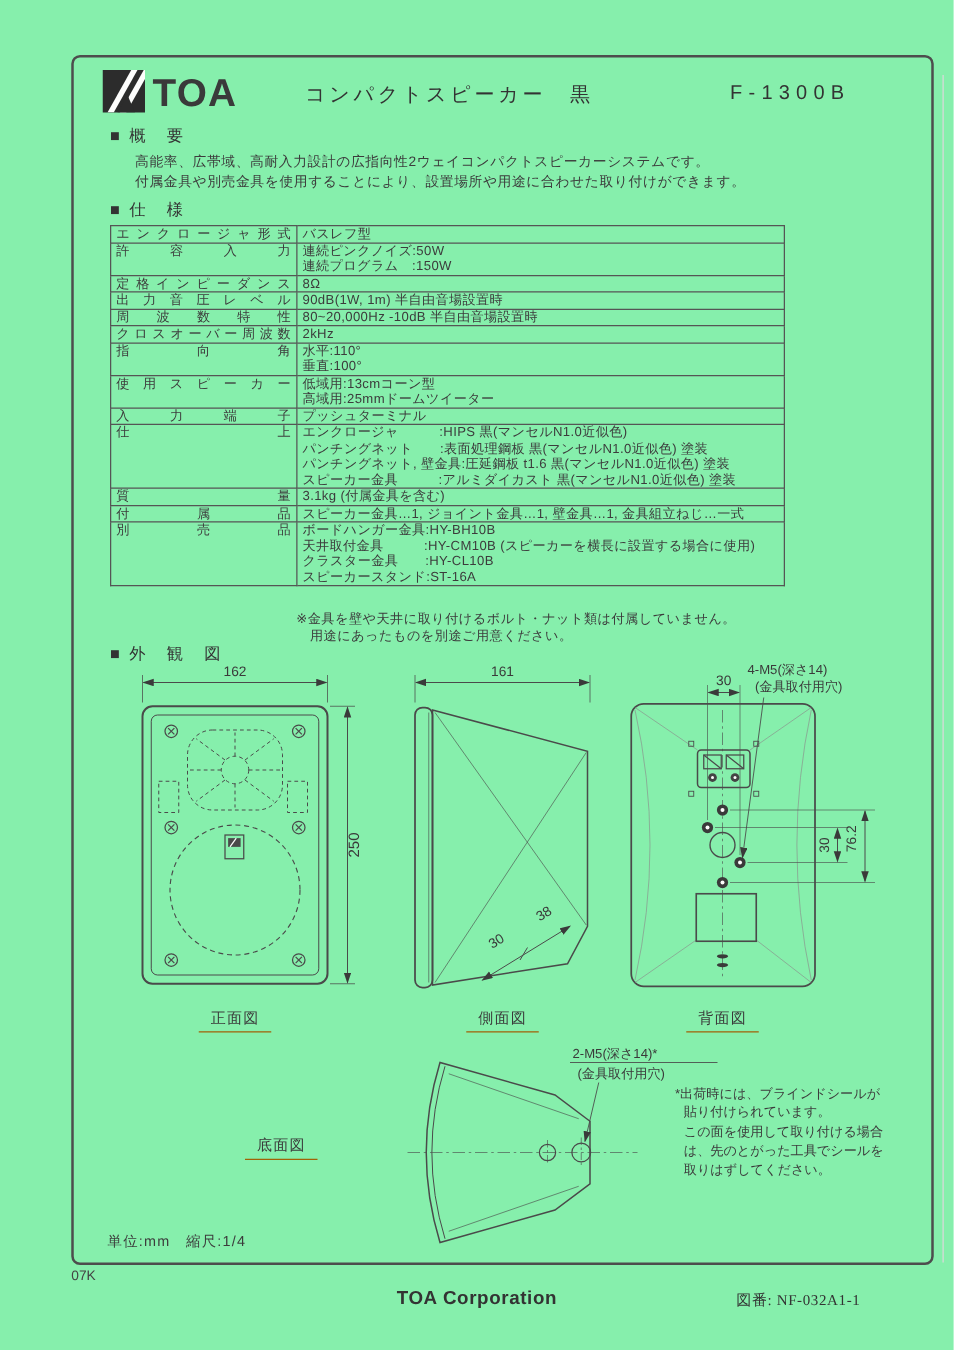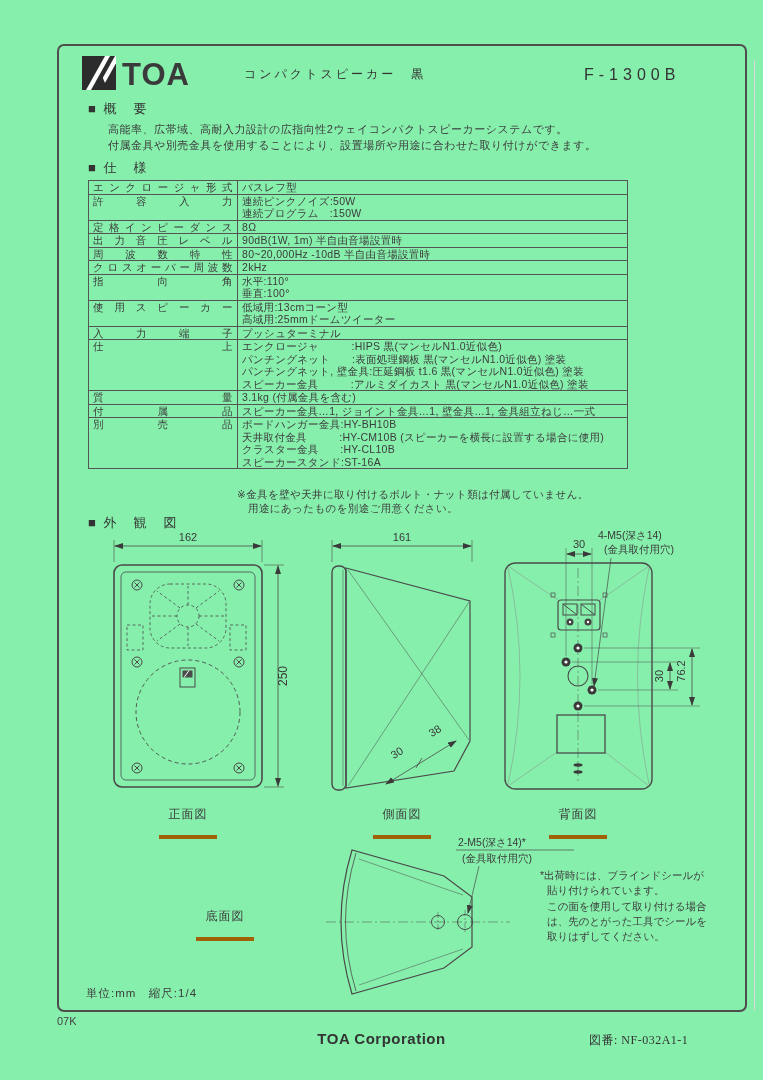--- a/index.html
+++ b/index.html
@@ -6,39 +6,39 @@
   .page{
     position:relative;width:763px;height:1080px;background:#86efac;
     font-family:"Liberation Sans","DejaVu Sans",sans-serif;color:#3a3a3a;overflow:hidden;
   }
   .abs{position:absolute;}
   .sheet{
     position:absolute;left:57px;top:44px;width:686px;height:964px;
     border:2px solid #4d4d4d;border-radius:7px;background:transparent;
   }
   .scan-edge{position:absolute;left:754px;top:60px;width:1px;height:950px;background:#d9d9d9;}
-  .doc-title{font-size:12px;letter-spacing:3px;color:#333;}
+  .doc-title{font-size:16px;letter-spacing:3px;color:#333;}
   .doc-model{font-size:16px;letter-spacing:5px;color:#333;text-align:right;}
   .section-heading{font-size:13px;letter-spacing:2px;color:#333;}
   .body-line{font-size:11px;letter-spacing:0.5px;color:#3c3c3c;white-space:nowrap;}
   table.spec{border-collapse:collapse;width:540px;table-layout:fixed;}
   table.spec td{
     border:1px solid #555;vertical-align:top;font-size:10.5px;line-height:12.5px;
     padding:0 4px;color:#3c3c3c;
   }
   td.spec-label{
     width:140px;text-align:justify;text-align-last:justify;text-justify:inter-character;
     letter-spacing:0.5px;overflow:hidden;white-space:nowrap;
   }
   td.spec-value{letter-spacing:0.3px;}
   .spec-line{height:12.5px;white-space:nowrap;overflow:visible;}
   .note-line{font-size:10.5px;letter-spacing:0.4px;color:#3c3c3c;white-space:nowrap;}
   .view-label{
     font-size:12px;letter-spacing:1px;color:#3a3a3a;text-align:center;
-    border-bottom:4px solid #a16207;padding-bottom:12px;width:58px;
+    border-bottom:1px solid #a16207;padding-bottom:2px;width:58px;
   }
   .drawing-note-line{font-size:10.5px;line-height:15.3px;color:#3c3c3c;white-space:nowrap;}
   .scale-note{font-size:11.5px;letter-spacing:1px;color:#3c3c3c;}
   .footer-left{font-size:11px;color:#444;}
   .footer-center{font-size:15px;font-weight:600;letter-spacing:0.5px;color:#333;width:763px;text-align:center;}
   .footer-right{font-size:12px;color:#333;font-family:"Liberation Serif","DejaVu Serif",serif;letter-spacing:0.5px;}
   svg text{font-family:"Liberation Sans","DejaVu Sans",sans-serif;fill:#3a3a3a;}
 </style>
 </head>
 <body>

